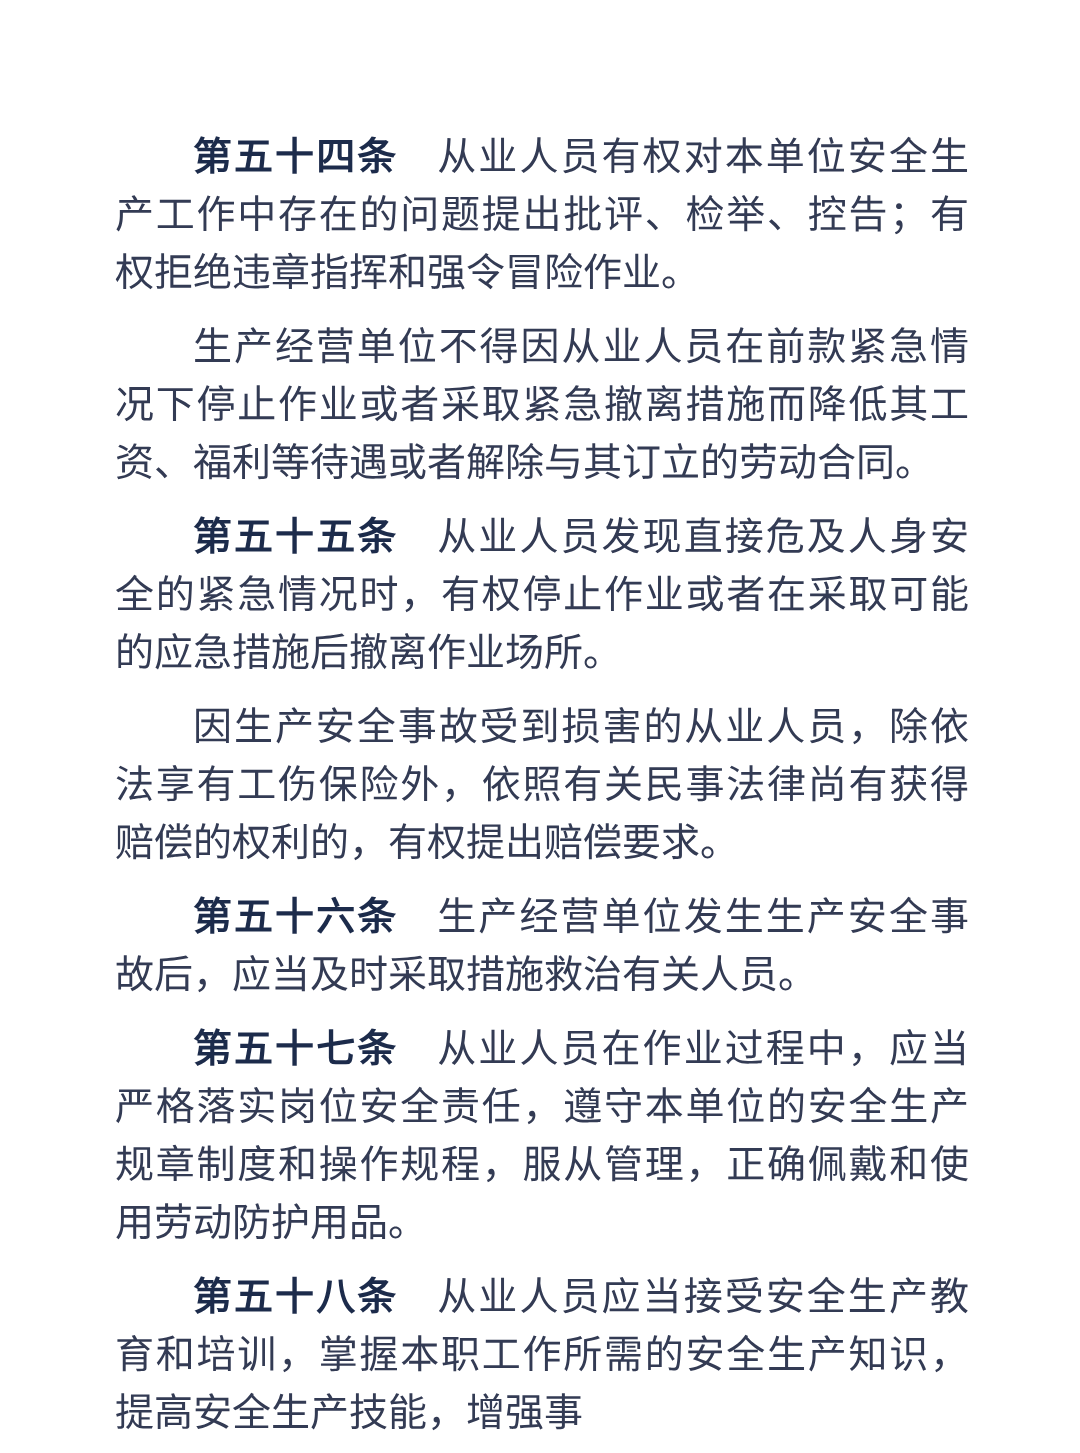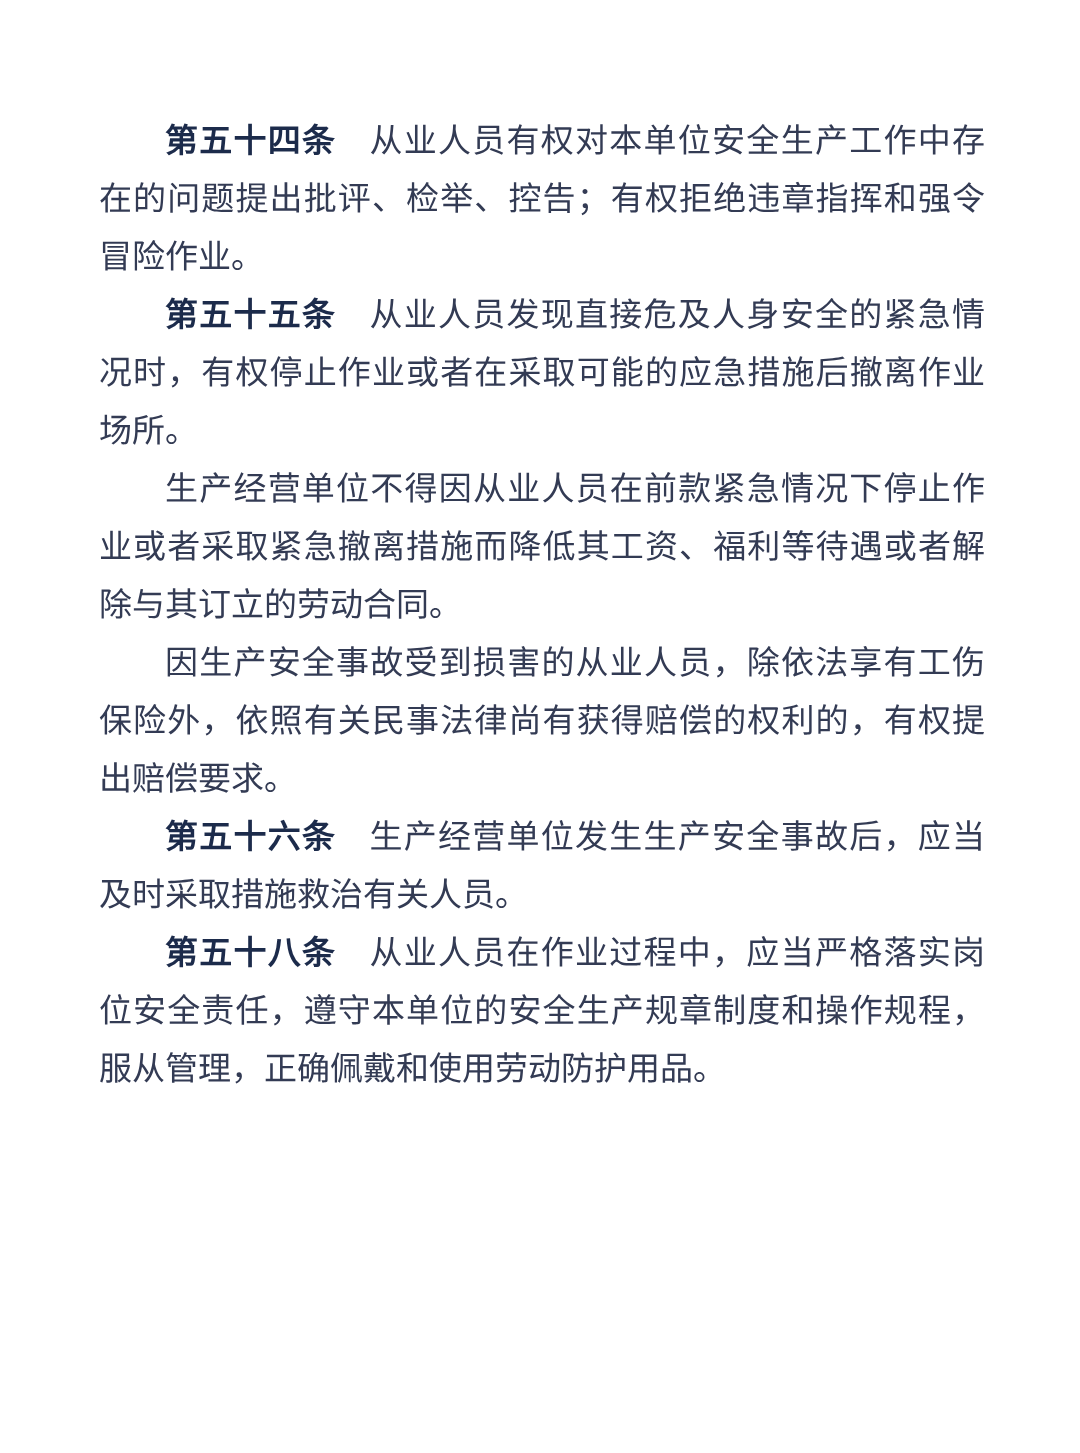--- a/index.html
+++ b/index.html
@@ -14,22 +14,22 @@
     font-family: "Liberation Serif", "DejaVu Serif", serif;
   }
   .page {
     width: 1080px;
     height: 1453px;
     background: #ffffff;
     box-sizing: border-box;
     padding: 112px 95px 0 99px;
   }
   .doc-body p.para {
-    margin: 0;
-    font-size: 33px;
+    margin: 16px;
+    font-size: 39px;
     line-height: 58px;
     color: #333b54;
     text-align: justify;
     text-justify: inter-ideograph;
     text-indent: 2em;
     letter-spacing: 0;
   }
   .art-num {
     font-family: "Liberation Sans", "DejaVu Sans", sans-serif;
     font-weight: 700;
@@ -42,25 +42,26 @@
 </style>
 </head>
 <body>
 
 <div class="page">
   <div class="doc-body">
 
     <p class="para"><span class="art-num">第五十四条</span><span>从业人员有权对本单位安全生产工作中存在的问题提出批评、检举、控告；有权拒绝违章指挥和强令冒险作业。</span></p>
 
 
+    <p class="para"><span>生产经营单位不得因从业人员在前款紧急情况下停止作业或者采取紧急撤离措施而降低其工资、福利等待遇或者解除与其订立的劳动合同。</span></p>
+
     <p class="para"><span class="art-num">第五十五条</span><span>从业人员发现直接危及人身安全的紧急情况时，有权停止作业或者在采取可能的应急措施后撤离作业场所。</span></p>
-
-    <p class="para"><span>生产经营单位不得因从业人员在前款紧急情况下停止作业或者采取紧急撤离措施而降低其工资、福利等待遇或者解除与其订立的劳动合同。</span></p>
 
     <p class="para"><span>因生产安全事故受到损害的从业人员，除依法享有工伤保险外，依照有关民事法律尚有获得赔偿的权利的，有权提出赔偿要求。</span></p>
 
     <p class="para"><span class="art-num">第五十六条</span><span>生产经营单位发生生产安全事故后，应当及时采取措施救治有关人员。</span></p>
 
-    <p class="para"><span class="art-num">第五十八条</span><span>从业人员在作业过程中，应当严格落实岗位安全责任，遵守本单位的安全生产规章制度和操作规程，服从管理，正确佩戴和使用劳动防护用品。</span></p>
+    <p class="para"><span class="art-num">第五十七条</span><span>从业人员在作业过程中，应当严格落实岗位安全责任，遵守本单位的安全生产规章制度和操作规程，服从管理，正确佩戴和使用劳动防护用品。</span></p>
 
+    <p class="para"><span class="art-num">第五十八条</span><span>从业人员应当接受安全生产教育和培训，掌握本职工作所需的安全生产知识，提高安全生产技能，增强事</span></p>
 
   </div>
 </div>
 
 </body></html>

